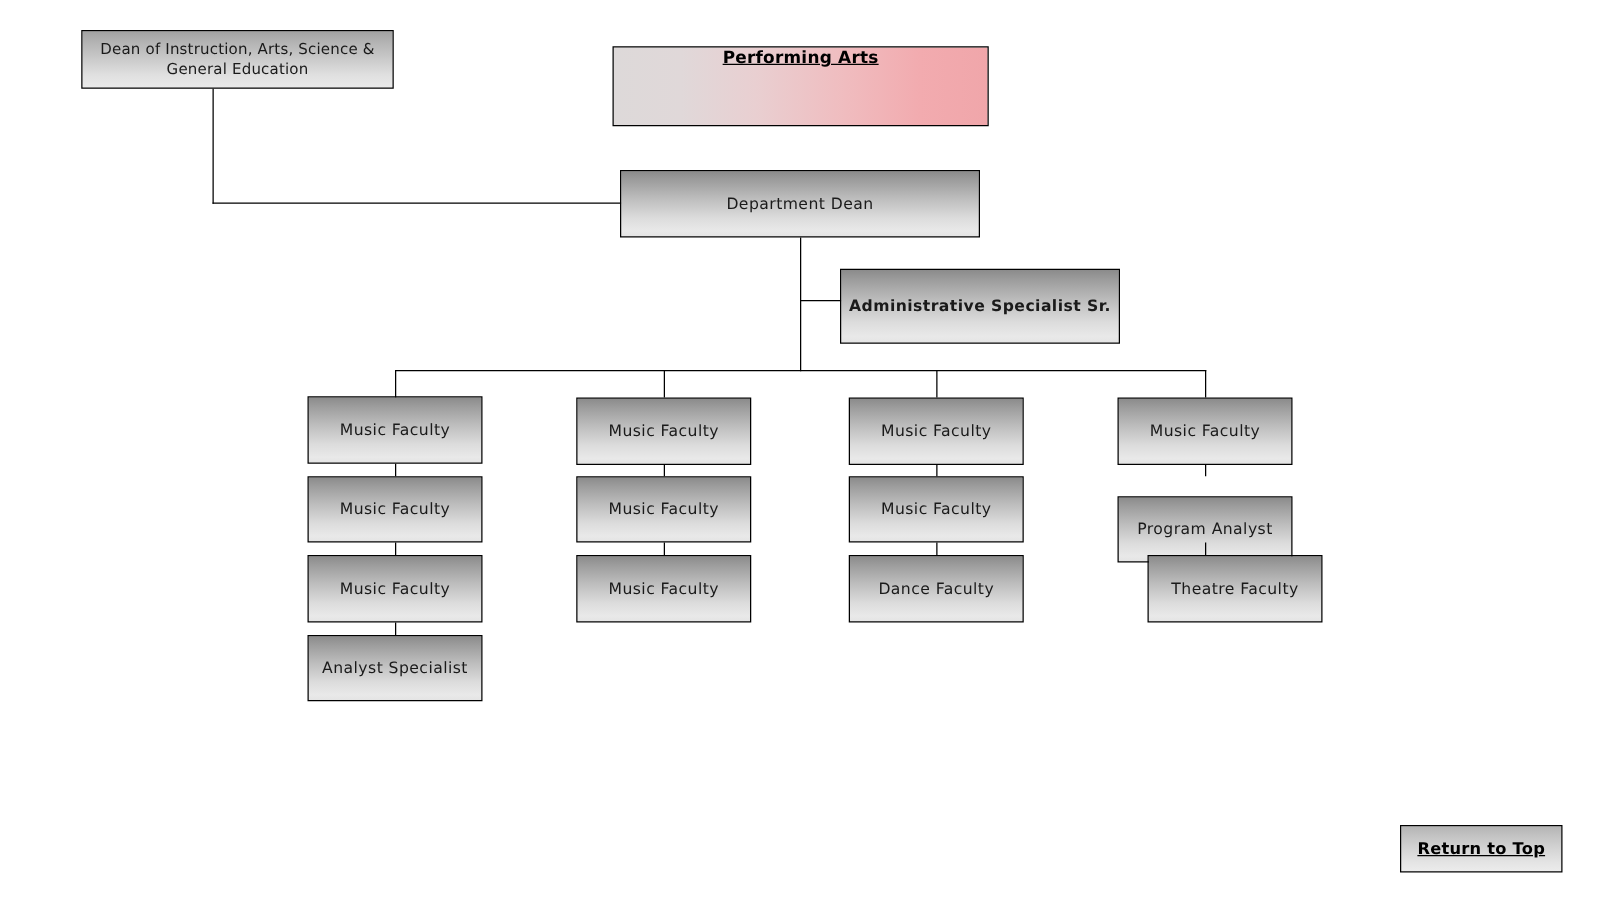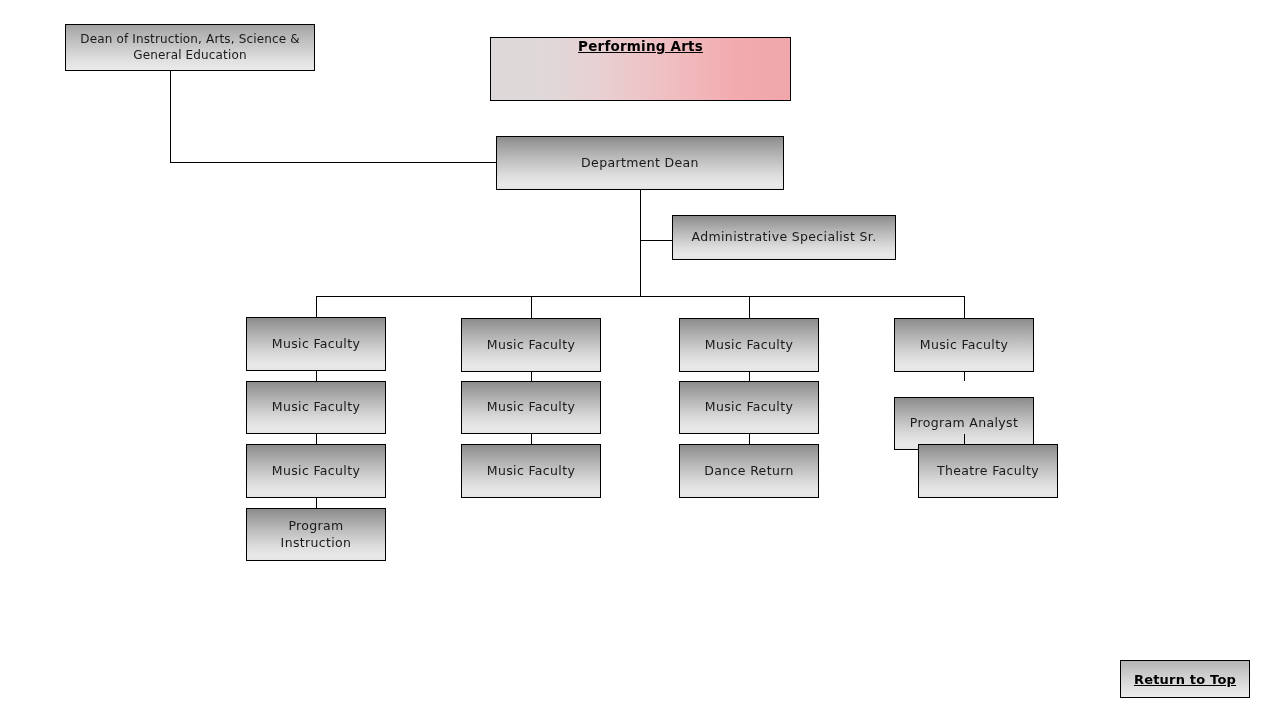--- a/index.html
+++ b/index.html
@@ -139,21 +139,21 @@
   <div class="line line-h" style="left:170px; top:162px; width:327px; height:1px;"></div>
 
   <div class="node" style="left:496px; top:136px; width:288px; height:54px;">
     <span class="node-label">Department Dean</span>
   </div>
 
   <div class="line line-v" style="left:640px; top:190px; width:1px; height:107px;"></div>
 
   <div class="line line-h" style="left:640px; top:240px; width:33px; height:1px;"></div>
 
-  <div class="node" style="left:672px; top:215px; width:224px; height:45px;">
+  <div class="node" style="left:672px; top:215px; width:224px; height:60px;font-weight:bold;">
     <span class="node-label">Administrative Specialist Sr.</span>
   </div>
 
   <div class="line line-h" style="left:316px; top:296px; width:649px; height:1px;"></div>
 
   <div class="line line-v" style="left:316px; top:296px; width:1px; height:22px;"></div>
   <div class="line line-v" style="left:531px; top:296px; width:1px; height:22px;"></div>
   <div class="line line-v" style="left:749px; top:296px; width:1px; height:22px;"></div>
   <div class="line line-v" style="left:964px; top:296px; width:1px; height:22px;"></div>
 
@@ -166,21 +166,21 @@
     <span class="node-label">Music Faculty</span>
   </div>
   <div class="line line-v" style="left:316px; top:434px; width:1px; height:10px;"></div>
 
   <div class="node" style="left:246px; top:444px; width:140px; height:54px;">
     <span class="node-label">Music Faculty</span>
   </div>
   <div class="line line-v" style="left:316px; top:498px; width:1px; height:10px;"></div>
 
   <div class="node" style="left:246px; top:508px; width:140px; height:53px;">
-    <span class="node-label">Program Instruction</span>
+    <span class="node-label">Analyst Specialist</span>
   </div>
 
   <div class="node" style="left:461px; top:318px; width:140px; height:54px;">
     <span class="node-label">Music Faculty</span>
   </div>
   <div class="line line-v" style="left:531px; top:372px; width:1px; height:9px;"></div>
 
   <div class="node" style="left:461px; top:381px; width:140px; height:53px;">
     <span class="node-label">Music Faculty</span>
   </div>
@@ -194,21 +194,21 @@
     <span class="node-label">Music Faculty</span>
   </div>
   <div class="line line-v" style="left:749px; top:372px; width:1px; height:9px;"></div>
 
   <div class="node" style="left:679px; top:381px; width:140px; height:53px;">
     <span class="node-label">Music Faculty</span>
   </div>
   <div class="line line-v" style="left:749px; top:434px; width:1px; height:10px;"></div>
 
   <div class="node" style="left:679px; top:444px; width:140px; height:54px;">
-    <span class="node-label">Dance Return</span>
+    <span class="node-label">Dance Faculty</span>
   </div>
 
   <div class="node" style="left:894px; top:318px; width:140px; height:54px;">
     <span class="node-label">Music Faculty</span>
   </div>
   <div class="line line-v" style="left:964px; top:372px; width:1px; height:9px;"></div>
 
   <div class="node" style="left:894px; top:397px; width:140px; height:53px;">
     <span class="node-label">Program Analyst</span>
   </div>

